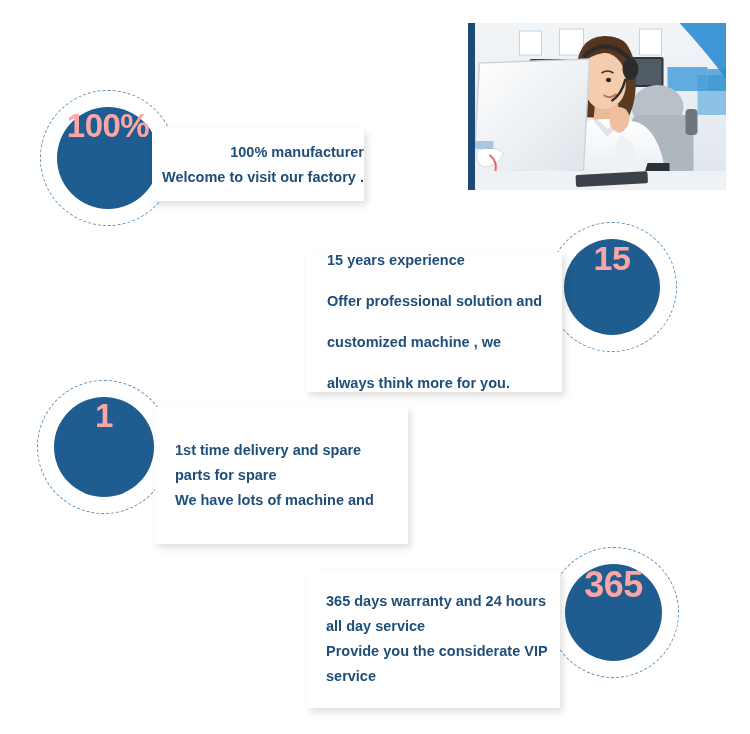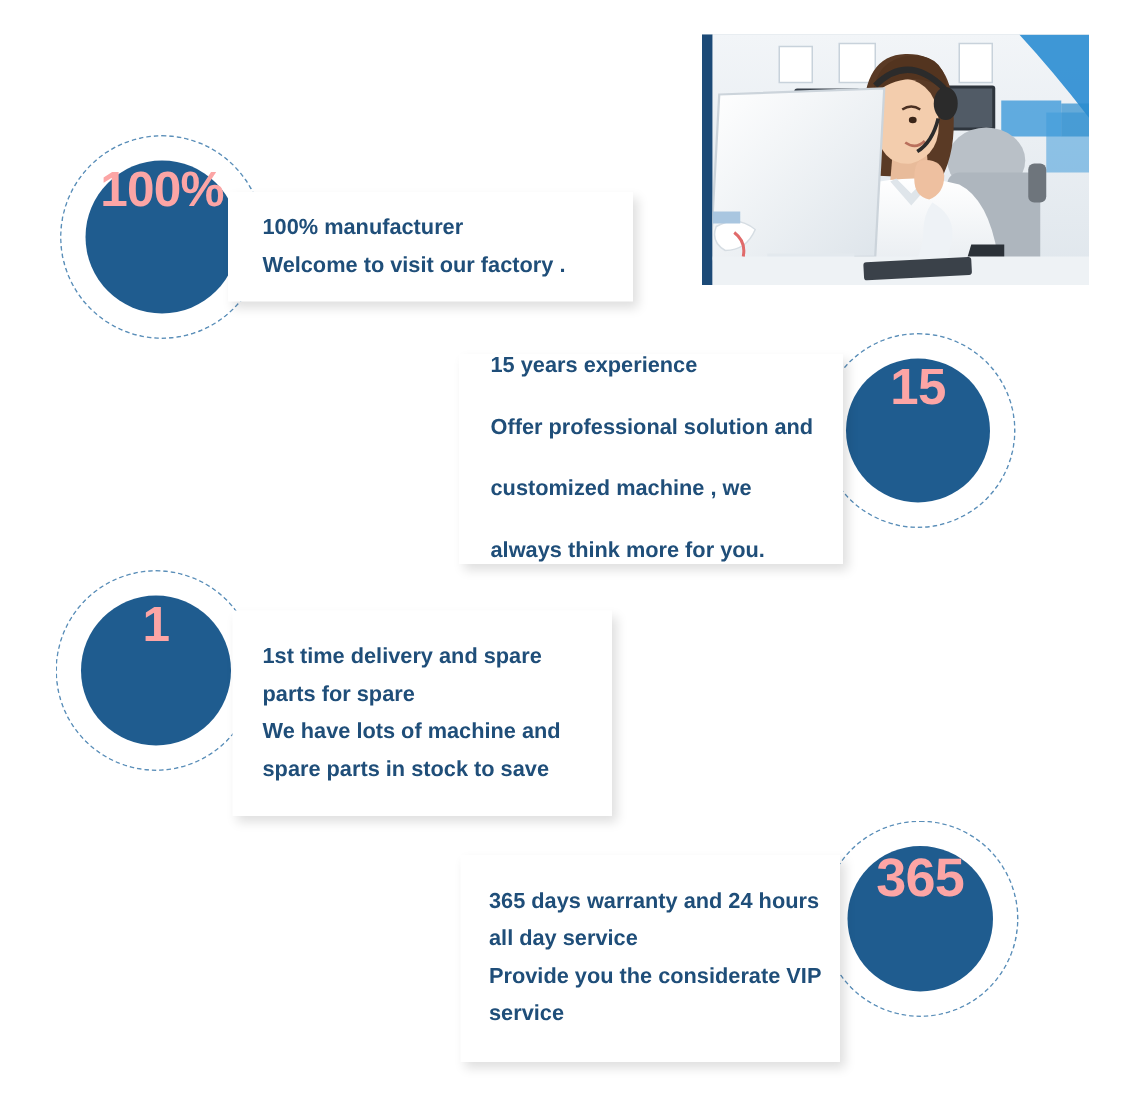--- a/index.html
+++ b/index.html
@@ -158,45 +158,44 @@
       <path d="M6 128 q14 -8 26 2 q-6 14 -20 14 q-10 -6 -6 -16 Z" fill="#ffffff" stroke="#d6dde3"></path>
       <path d="M18 132 q8 6 6 16" stroke="#e06a6a" stroke-width="2" fill="none"></path>
       <rect x="2" y="118" width="20" height="8" fill="#a9c6e0"></rect>
     </svg>
   </div>
 
   <div class="ring" style="left:40px; top:90px; width:136px; height:136px;"></div>
   <div class="circle c-100" style="left:57px; top:107px; width:102px; height:102px;">
     <span>100%</span>
   </div>
-  <div class="card" style="left:152px; top:128px; width:270px; height:73px; padding:10px 0 10px 23px;">
+  <div class="card" style="left:152px; top:128px; width:212px; height:73px; padding:10px 0 10px 23px;align-items:flex-end;">
     <div class="line">100% manufacturer</div>
     <div class="line">Welcome to visit our factory .</div>
   </div>
 
   <div class="ring" style="left:547px; top:222px; width:130px; height:130px;"></div>
   <div class="circle c-15" style="left:564px; top:239px; width:96px; height:96px;">
     <span>15</span>
   </div>
-  <div class="card" style="left:306px; top:236px; width:256px; height:140px; padding:14px 0 14px 21px;gap:16px;">
+  <div class="card" style="left:306px; top:252px; width:256px; height:140px; padding:14px 0 14px 21px;gap:16px;">
     <div class="line">15 years experience</div>
     <div class="line">Offer professional solution and</div>
     <div class="line">customized machine , we</div>
     <div class="line">always think more for you.</div>
   </div>
 
   <div class="ring" style="left:37px; top:380px; width:134px; height:134px;"></div>
   <div class="circle c-1" style="left:54px; top:397px; width:100px; height:100px;">
     <span>1</span>
   </div>
   <div class="card" style="left:155px; top:407px; width:253px; height:137px; padding:13px 0 13px 20px;">
     <div class="line">1st time delivery and spare</div>
     <div class="line">parts for spare</div>
     <div class="line">We have lots of machine and</div>
-    <div class="line">spare parts in stock to save</div>
   </div>
 
   <div class="ring" style="left:548px; top:547px; width:131px; height:131px;"></div>
   <div class="circle c-365" style="left:565px; top:564px; width:97px; height:97px;">
     <span>365</span>
   </div>
   <div class="card" style="left:307px; top:570px; width:253px; height:138px; padding:13px 0 13px 19px;">
     <div class="line">365 days warranty and 24 hours</div>
     <div class="line">all day service</div>
     <div class="line">Provide you the considerate VIP</div>

